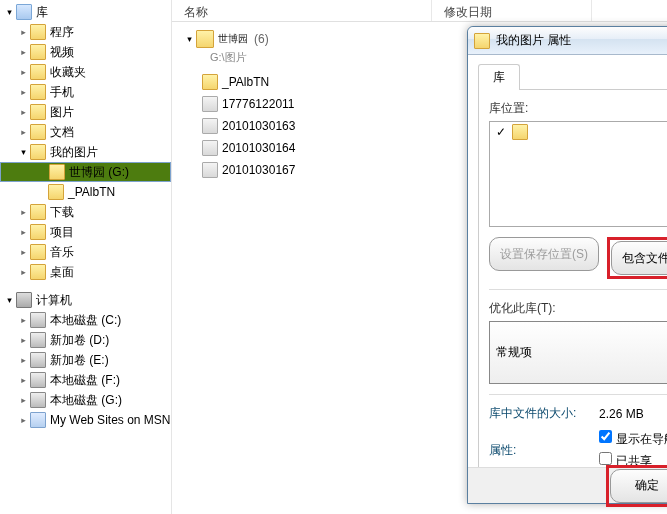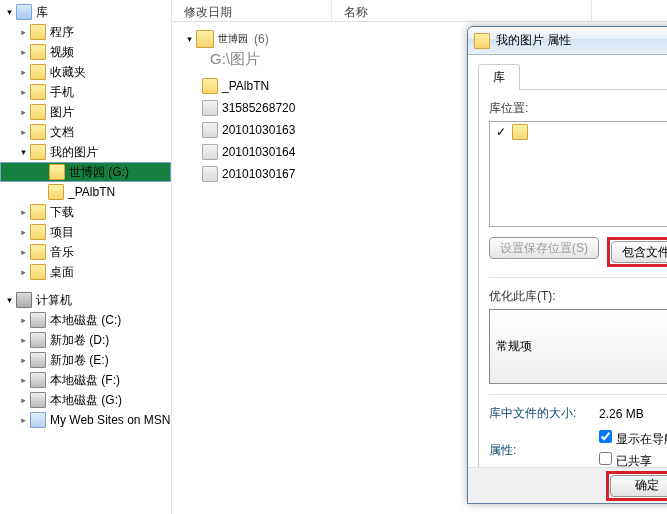--- a/index.html
+++ b/index.html
@@ -1,57 +1,57 @@
 <!DOCTYPE html>
 <html><head>
 <meta charset="utf-8">
 <style>
 *{margin:0;padding:0;box-sizing:border-box;font-family:"Microsoft YaHei","Segoe UI",Tahoma,sans-serif;font-size:12px}
 body{background:#fff;width:667px;height:514px;overflow:hidden;position:relative}
 .root{display:flex;width:100%;height:100%}
 .nav{width:172px;background:#fff;border-right:1px solid #e5e5e5;padding-top:2px;overflow-y:auto}
 .nav-item{display:flex;align-items:center;height:20px;padding-left:4px;cursor:pointer;white-space:nowrap}
-.nav-item.sel{background:#15803d;border:1px solid #7da2ce}
+.nav-item.sel{background:#4d7c0f;border:1px solid #7da2ce}
 .tri{width:11px;height:11px;display:inline-flex;align-items:center;justify-content:center;color:#6b6b6b;font-size:9px;margin-right:1px}
 .tri.open{color:#000}
 .tri.blank{visibility:hidden}
 .ico{width:16px;height:16px;margin-right:4px;display:inline-block;background:linear-gradient(#fff2a8,#f5d56e);border:1px solid #d4a33a;border-radius:1px}
 .ico.lib{background:linear-gradient(#d6e8ff,#a9c9ef);border-color:#7ba7d7}
 .ico.drv{background:linear-gradient(#eee,#bbb);border-color:#888}
 .ico.comp{background:linear-gradient(#ddd,#aaa);border-color:#777}
 .ico.web{background:linear-gradient(#e0ecff,#b5d0f0);border-color:#7da2ce}
 .ind1{padding-left:18px}.ind2{padding-left:36px}
 .divider{height:8px}
 .main{flex:1;position:relative;background:#fff}
 .headers{display:flex;height:22px;border-bottom:1px solid #e0e0e0}
 .hcol{padding:4px 12px;color:#444;border-right:1px solid #e8e8e8}
 .hcol.name{width:260px}.hcol.date{width:160px}.hcol.type{flex:1}
 .folder-view{padding:8px 12px}
 .fv-title{display:flex;align-items:center;margin-bottom:2px}
 .fv-title .ico{width:18px;height:18px}
 .fv-name{font-size:10px;color:#222;margin-right:6px}
 .fv-count{color:#666}
-.fv-sub{color:#888;font-size:15px;margin-left:26px}
+.fv-sub{color:#888;font-size:11px;margin-left:26px}
 .fv-list{margin-top:6px}
 .fv-row{display:flex;align-items:center;height:22px;padding-left:18px}
 .fv-row .ico.file{background:linear-gradient(#f4f4f4,#d9d9d9);border-color:#aaa}
 .dialog{position:absolute;left:295px;top:26px;width:360px;height:478px;background:#fff;border:1px solid #5a7fa0;border-radius:6px 6px 0 0;box-shadow:0 0 8px rgba(0,0,0,.3)}
 .tbar{height:28px;background:linear-gradient(#fdfdfd,#e6eef7 45%,#d5e3f1 46%,#e8f1fb);border-bottom:1px solid #a8b9cc;border-radius:6px 6px 0 0;display:flex;align-items:center;padding:0 6px}
 .tbar .ico{width:16px;height:16px;background:linear-gradient(#fff2a8,#f5d56e);border:1px solid #d4a33a;margin-right:6px}
 .dbody{padding:8px 10px 10px;height:calc(100% - 28px);display:flex;flex-direction:column}
 .tabs{display:flex;border-bottom:1px solid #ccc}
 .tab{padding:4px 14px;border:1px solid #ccc;border-bottom:none;background:#fff;position:relative;top:1px;border-radius:3px 3px 0 0}
 .group{border:1px solid #ccc;border-top:none;padding:10px 10px 14px;flex:1;display:flex;flex-direction:column}
 .lbl{color:#333;margin-bottom:4px}
 .listbox{border:1px solid #aaa;height:106px;background:#fff;overflow:auto}
 .lrow{display:flex;align-items:center;height:20px;padding-left:6px}
 .lrow .chk{margin-right:6px}
 .lrow .ico{width:16px;height:16px}
 .btnrow{display:flex;gap:8px;margin-top:10px}
-.btn{height:22px;padding:0 10px;background:linear-gradient(#fdfdfd,#e4e4e4);border:1px solid #999;border-radius:4px;cursor:pointer;display:inline-flex;align-items:center}
+.btn{height:34px;padding:0 10px;background:linear-gradient(#fdfdfd,#e4e4e4);border:1px solid #999;border-radius:10px;cursor:pointer;display:inline-flex;align-items:center}
 .btn.disabled{color:#9c9c9c;cursor:default}
 .hl-red{border:3px solid #d8202a;padding:1px}
 .sep{height:1px;background:#ddd;margin:10px 0}
 .field{display:flex;align-items:center;margin-bottom:8px}
 .field .k{width:110px;color:#0c4a6e}
 .select{flex:1;height:22px;border:1px solid #888;background:linear-gradient(#fff,#eee);padding:0 6px;display:flex;align-items:center;justify-content:space-between;cursor:pointer}
 .cb{margin-right:4px}
 .okwrap{display:flex;justify-content:center;align-items:center;height:36px;background:#f0f0f0;border-top:1px solid #ddd;position:absolute;bottom:0;left:0;right:0}
 .pink{position:absolute;right:0;bottom:18px;width:150px;height:68px;background:#f8b7c9}
 </style>
@@ -164,39 +164,39 @@
     <div class="nav-item ind1">
         <span class="tri">▸</span>
         <span class="ico web"></span>
         <span>My Web Sites on MSN</span>
       </div>
     <div class="divider"></div>
   </div>
 
   <div class="main">
     <div class="headers">
+      <div class="hcol name">名称</div>
       <div class="hcol date">修改日期</div>
-      <div class="hcol name">名称</div>
     </div>
     <div class="folder-view">
       <div class="fv-title">
         <span class="tri open">▾</span>
           <span class="ico"></span>
         <span class="fv-name">世博园</span>
         <span class="fv-count">(6)</span>
       </div>
       <div class="fv-sub">G:\图片</div>
       <div class="fv-list">
         <div class="fv-row">
             <span class="ico"></span>
             <span>_PAlbTN</span>
           </div>
         <div class="fv-row">
             <span class="ico file"></span>
-            <span>31585268720</span>
+            <span>17776122011</span>
           </div>
         <div class="fv-row">
             <span class="ico file"></span>
             <span>20101030163</span>
           </div>
         <div class="fv-row">
             <span class="ico file"></span>
             <span>20101030164</span>
           </div>
         <div class="fv-row">

